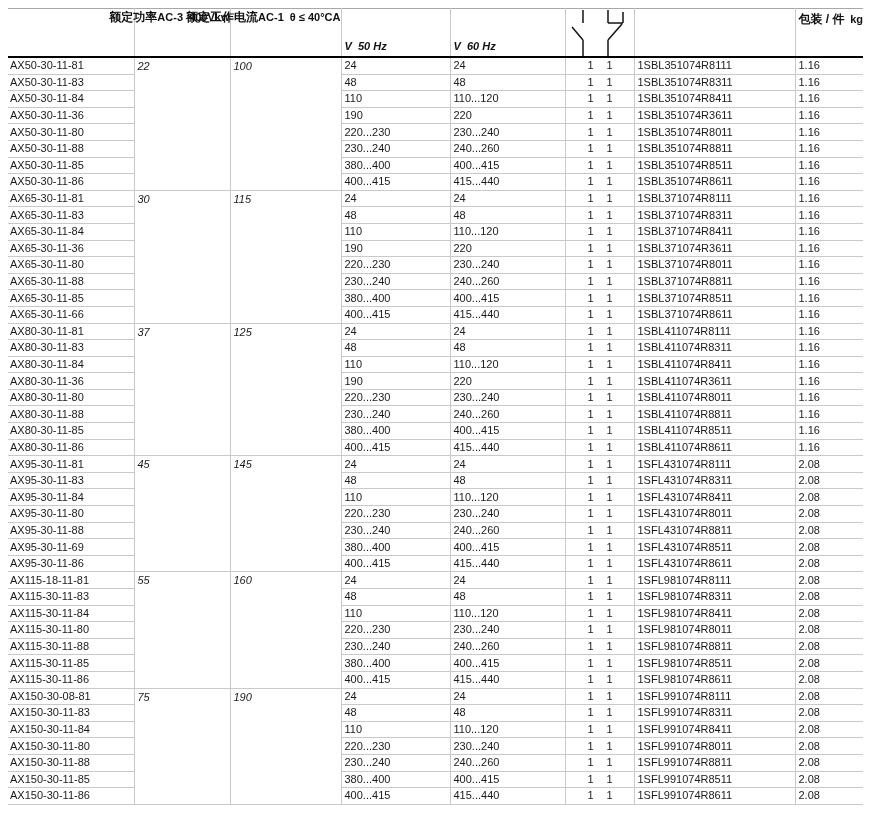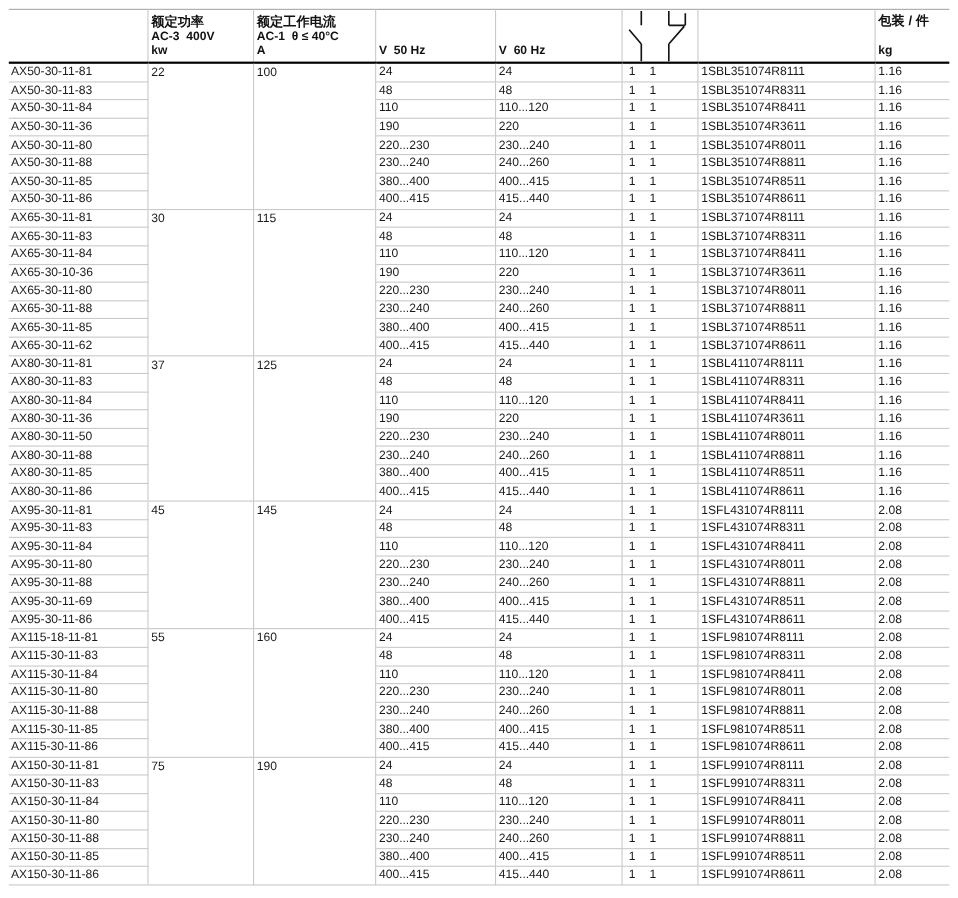--- a/index.html
+++ b/index.html
@@ -16,39 +16,39 @@
   
   th, td { border-right:1px solid #c9c9c9; }
   th.c-kg, td.c-kg { border-right:none;margin-left:22px; }
 
   thead th {
     border-top:1px solid #a8a8a8;
     border-bottom:2px solid #000000;
     height:47px; padding:0; vertical-align:bottom;
     text-align:left; font-size:11px; font-weight:bold; color:#111;
   }
-  .hstack { display:flex; flex-direction:column; justify-content:flex-end;
+  .hstack { display:flex; flex-direction:row; justify-content:flex-end;
             height:47px; padding:2px 0 3px 3px; box-sizing:border-box; line-height:13px; }
   .hstack.between { justify-content:space-between; padding-top:4px; }
   .cjk { font-size:12px; }
   .pre { white-space:pre; }
-  .bottomline { padding:0 0 3px 3px; line-height:13px; }
+  .bottomline { padding:0 0 3px 3px; line-height:13px;font-style:italic; }
   .symbols { display:flex; align-items:flex-end; padding-left:4px; height:47px; }
   .symbols svg { display:block; }
   .symbols svg + svg { margin-left:10px; }
   .symbols path { stroke:#141414; stroke-width:1.5; fill:none; }
 
   tbody td {
     height:15.6px; padding:0 0 0 3px; font-size:11px; line-height:15px;
     border-bottom:1px solid #c9c9c9; vertical-align:middle;
     white-space:nowrap; overflow:hidden; color:#1a1a1a;
   }
   td.c-model { padding-left:2px; }
-  td.span-cell { vertical-align:top; padding-top:1px; }
-  td.c-poles { padding-left:6px; }
+  td.span-cell { vertical-align:top; padding-top:1px;font-style:italic; }
+  td.c-poles { padding-left:22px; }
   .pv { display:inline-block; width:19px; }
 </style>
 </head>
 <body>
 
 <div class="page">
   <table class="catalog">
     <colgroup>
       <col style="width:126px">
         <col style="width:96px">
@@ -188,21 +188,21 @@
         </tr>
         <tr>
           <td class="c-model">AX65-30-11-84</td>
           <td class="c-v50">110</td>
           <td class="c-v60">110...120</td>
           <td class="c-poles"><span class="pv">1</span><span class="pv">1</span></td>
           <td class="c-order">1SBL371074R8411</td>
           <td class="c-kg">1.16</td>
         </tr>
         <tr>
-          <td class="c-model">AX65-30-10-36</td>
+          <td class="c-model">AX65-30-11-36</td>
           <td class="c-v50">190</td>
           <td class="c-v60">220</td>
           <td class="c-poles"><span class="pv">1</span><span class="pv">1</span></td>
           <td class="c-order">1SBL371074R3611</td>
           <td class="c-kg">1.16</td>
         </tr>
         <tr>
           <td class="c-model">AX65-30-11-80</td>
           <td class="c-v50">220...230</td>
           <td class="c-v60">230...240</td>
@@ -220,21 +220,21 @@
         </tr>
         <tr>
           <td class="c-model">AX65-30-11-85</td>
           <td class="c-v50">380...400</td>
           <td class="c-v60">400...415</td>
           <td class="c-poles"><span class="pv">1</span><span class="pv">1</span></td>
           <td class="c-order">1SBL371074R8511</td>
           <td class="c-kg">1.16</td>
         </tr>
         <tr>
-          <td class="c-model">AX65-30-11-62</td>
+          <td class="c-model">AX65-30-11-66</td>
           <td class="c-v50">400...415</td>
           <td class="c-v60">415...440</td>
           <td class="c-poles"><span class="pv">1</span><span class="pv">1</span></td>
           <td class="c-order">1SBL371074R8611</td>
           <td class="c-kg">1.16</td>
         </tr>
         <tr>
           <td class="c-model">AX80-30-11-81</td>
           <td class="c-power span-cell" rowspan="8">37</td>
           <td class="c-current span-cell" rowspan="8">125</td>
@@ -262,21 +262,21 @@
         </tr>
         <tr>
           <td class="c-model">AX80-30-11-36</td>
           <td class="c-v50">190</td>
           <td class="c-v60">220</td>
           <td class="c-poles"><span class="pv">1</span><span class="pv">1</span></td>
           <td class="c-order">1SBL411074R3611</td>
           <td class="c-kg">1.16</td>
         </tr>
         <tr>
-          <td class="c-model">AX80-30-11-50</td>
+          <td class="c-model">AX80-30-11-80</td>
           <td class="c-v50">220...230</td>
           <td class="c-v60">230...240</td>
           <td class="c-poles"><span class="pv">1</span><span class="pv">1</span></td>
           <td class="c-order">1SBL411074R8011</td>
           <td class="c-kg">1.16</td>
         </tr>
         <tr>
           <td class="c-model">AX80-30-11-88</td>
           <td class="c-v50">230...240</td>
           <td class="c-v60">240...260</td>
@@ -410,21 +410,21 @@
         </tr>
         <tr>
           <td class="c-model">AX115-30-11-86</td>
           <td class="c-v50">400...415</td>
           <td class="c-v60">415...440</td>
           <td class="c-poles"><span class="pv">1</span><span class="pv">1</span></td>
           <td class="c-order">1SFL981074R8611</td>
           <td class="c-kg">2.08</td>
         </tr>
         <tr>
-          <td class="c-model">AX150-30-11-81</td>
+          <td class="c-model">AX150-30-08-81</td>
           <td class="c-power span-cell" rowspan="7">75</td>
           <td class="c-current span-cell" rowspan="7">190</td>
           <td class="c-v50">24</td>
           <td class="c-v60">24</td>
           <td class="c-poles"><span class="pv">1</span><span class="pv">1</span></td>
           <td class="c-order">1SFL991074R8111</td>
           <td class="c-kg">2.08</td>
         </tr>
         <tr>
           <td class="c-model">AX150-30-11-83</td>

